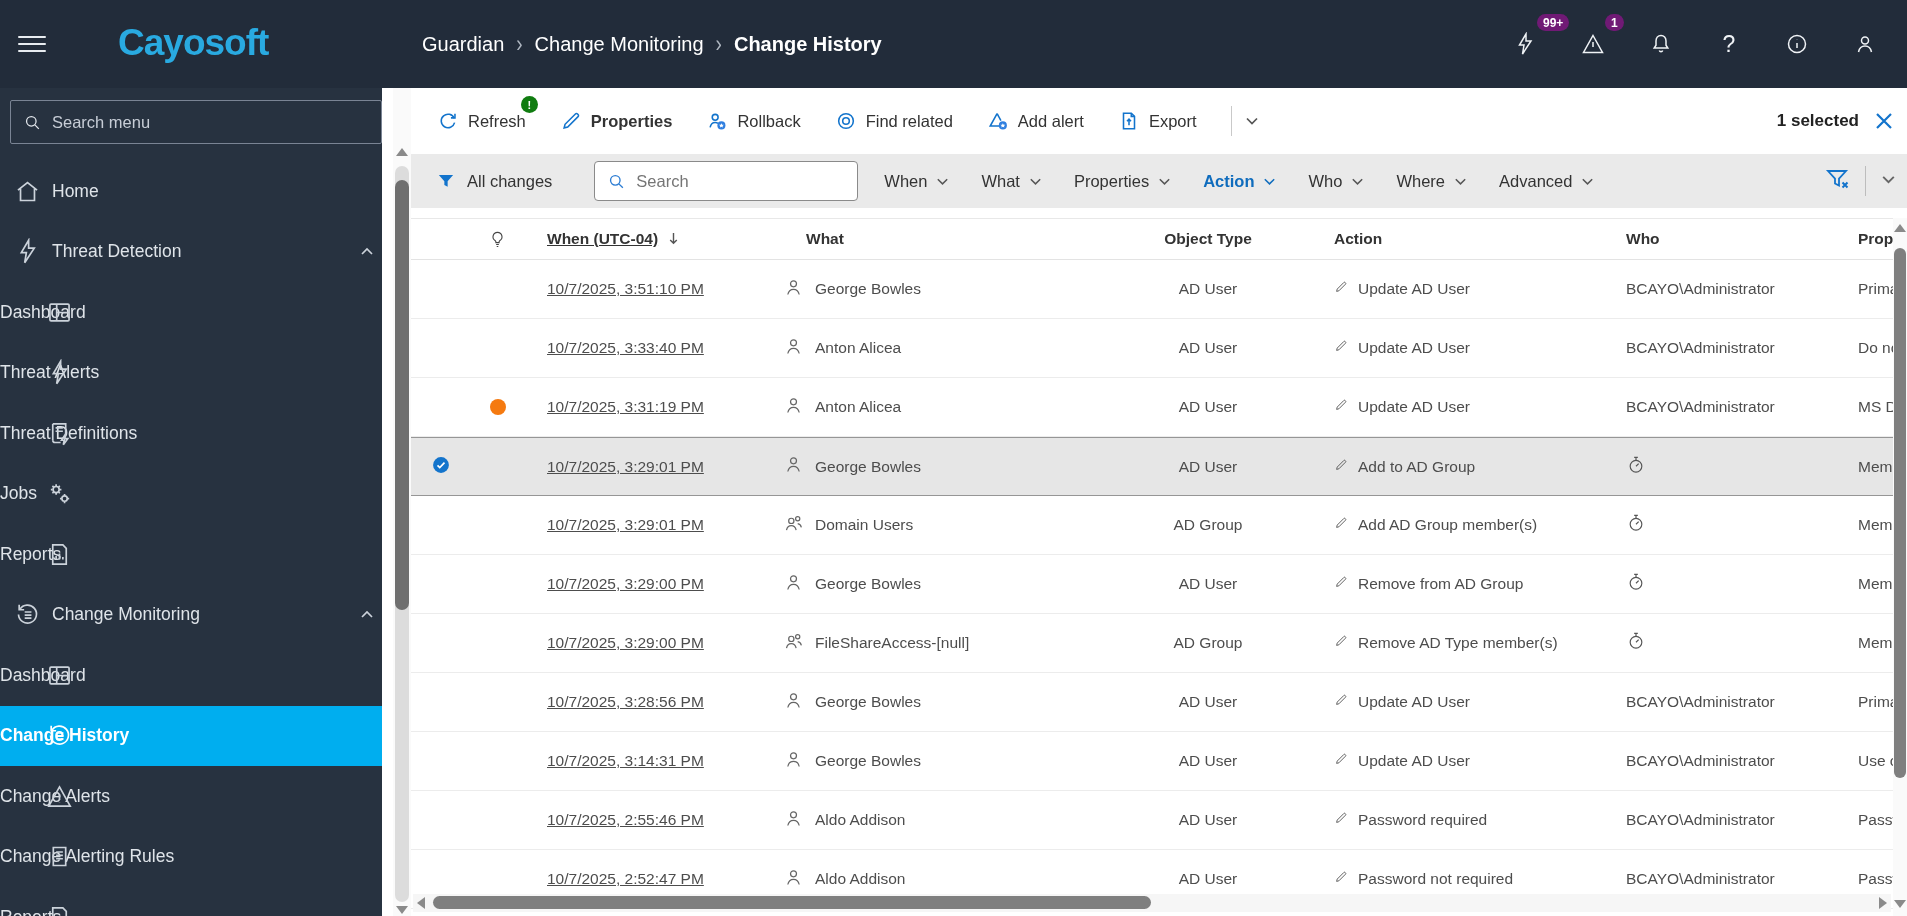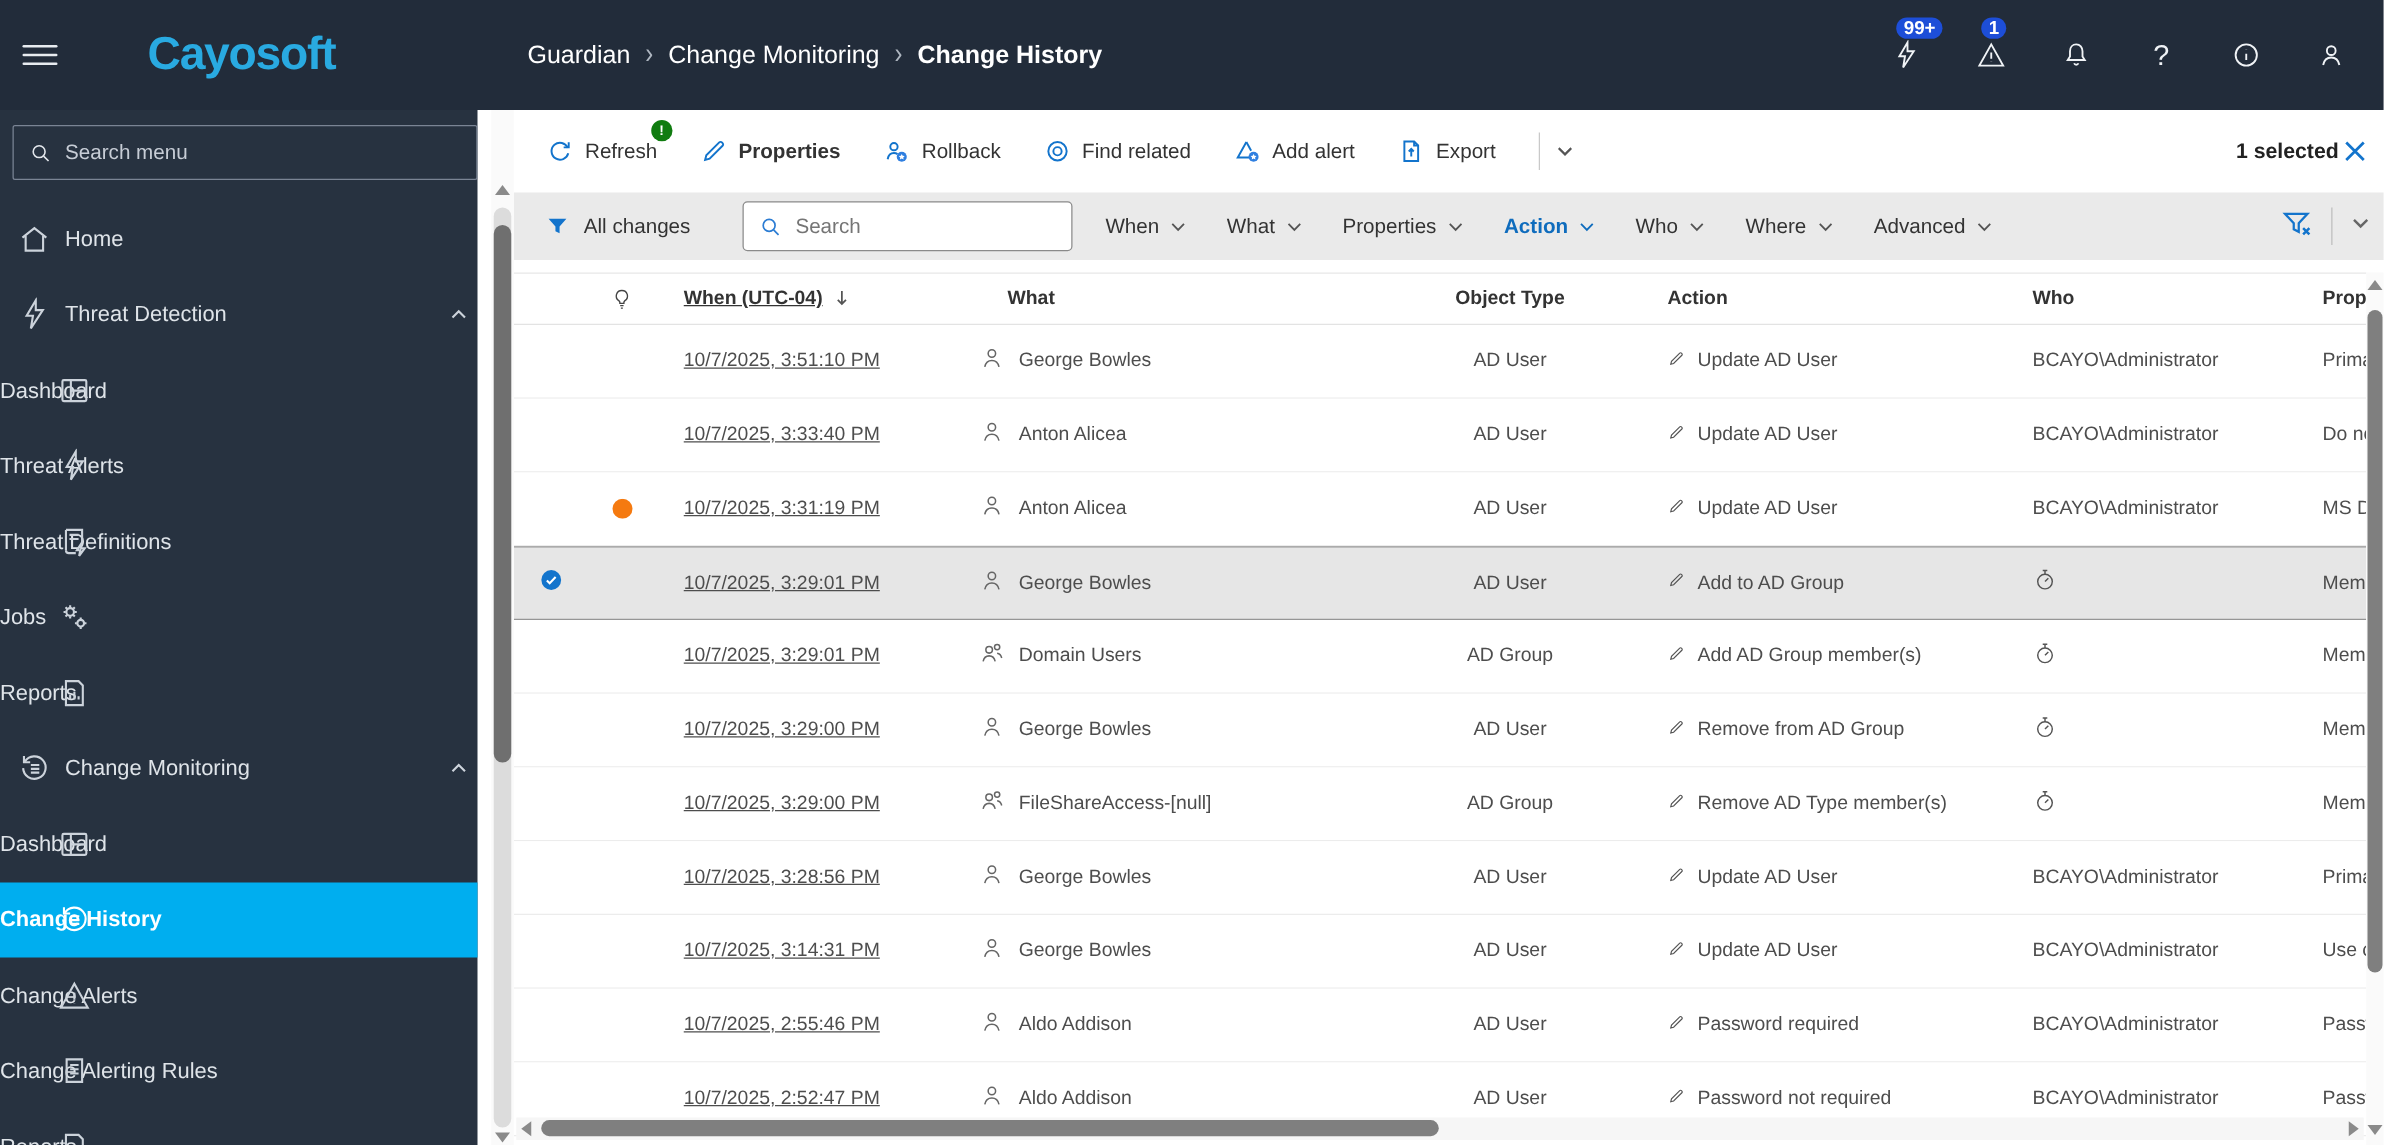--- a/index.html
+++ b/index.html
@@ -12,22 +12,22 @@
   .hamburger { position:absolute; left:18px; top:31px; width:28px; height:24px; cursor:pointer; }
   .hamburger span { display:block; height:2px; background:#e8ecf0; margin:5px 0; border-radius:1px; }
   .brand { position:absolute; left:118px; top:22px; font-size:37px; font-weight:800; letter-spacing:-1px; color:#29aae1; }
   .breadcrumb { position:absolute; left:422px; top:0; height:88px; display:flex; align-items:center; gap:12px; color:#fff; font-size:20px; }
   .breadcrumb .sep { color:#aeb6c0; font-size:19px; transform:scaleY(1.25); }
   .breadcrumb .last { font-weight:600; }
   .top-icons { position:absolute; right:8px; top:0; height:88px; display:flex; align-items:center; }
   .tico { position:relative; width:68px; height:88px; display:flex; align-items:center; justify-content:center; cursor:pointer; }
   .tico svg { width:24px; height:24px; stroke:#f0f3f6; fill:none; stroke-width:1.5; }
   .tico .qmark { color:#f0f3f6; font-size:23px; font-weight:400; }
-  .badge { position:absolute; top:14px; left:26px; background:#1d4ed8; color:#fff; border-radius:10px;
-    font-size:15px; font-weight:700; padding:1.5px 6px; line-height:14px; }
+  .badge { position:absolute; top:14px; left:46px; background:#701a75; color:#fff; border-radius:10px;
+    font-size:12px; font-weight:700; padding:1.5px 6px; line-height:14px; }
 
   
   .sidebar { position:absolute; left:0; top:88px; width:382px; height:828px; background:#273240; overflow:hidden; z-index:20; }
   .search-box { position:absolute; left:10px; top:12px; width:372px; height:44px; border:1px solid #7a8494;
     border-radius:2px; display:flex; align-items:center; padding:0 12px; gap:10px; }
   .search-box svg { width:19px; height:19px; stroke:#e3e7ec; fill:none; stroke-width:1.6; flex:0 0 auto; }
   .search-box input { background:transparent; border:none; outline:none; color:#d7dce2; font-size:16.5px;
     font-family:"Liberation Sans",sans-serif; width:100%; }
   .search-box input::placeholder { color:#c7cdd6; opacity:1; }
   .menu { position:absolute; left:0; top:73px; width:393px; }
@@ -56,21 +56,21 @@
 
   .toolbar { position:absolute; left:0; top:0; width:1496px; height:66px; display:flex; align-items:center; }
   .tb { position:relative; display:flex; align-items:center; gap:9px; margin-right:34px; font-size:16.5px; color:#333; cursor:pointer; white-space:nowrap; }
   .tb svg { width:22px; height:22px; stroke:#1374cc; fill:none; stroke-width:1.7; }
   .tb.first { margin-left:26px; }
   .tb .gbadge { position:absolute; top:-14px; right:-12px; width:17px; height:17px; background:#107c10; color:#fff;
     border-radius:50%; font-size:11px; font-weight:700; display:flex; align-items:center; justify-content:center; }
   .tb.bold { font-weight:700; }
   .tb-div { width:1px; height:30px; background:#c9c9c9; margin-right:12px; }
   .tb-chev svg { width:16px; height:16px; stroke:#555; fill:none; stroke-width:1.7; }
-  .sel-zone { position:absolute; right:14px; top:0; height:66px; display:flex; align-items:center; gap:4px; }
+  .sel-zone { position:absolute; right:14px; top:0; height:66px; display:flex; align-items:center; gap:16px; }
   .sel-zone .txt { font-size:17px; font-weight:700; color:#222; }
   .sel-zone svg { width:18px; height:18px; stroke:#1374cc; stroke-width:2.2; cursor:pointer; }
 
   .filterbar { position:absolute; left:0; top:66px; width:1496px; height:54px; background:#eaeaea;
     display:flex; align-items:center; }
   .fb-all { display:flex; align-items:center; gap:12px; margin-left:26px; font-size:16.5px; color:#333; cursor:pointer; }
   .fb-all svg { width:18px; height:18px; fill:#1374cc; }
   .fb-search { margin-left:42px; width:264px; height:40px; background:#fff; border:1px solid #8a8a8a; border-radius:4px;
     display:flex; align-items:center; padding:0 12px; gap:10px; }
   .fb-search svg { width:19px; height:19px; stroke:#2b7cd3; fill:none; stroke-width:1.7; flex:0 0 auto; }

